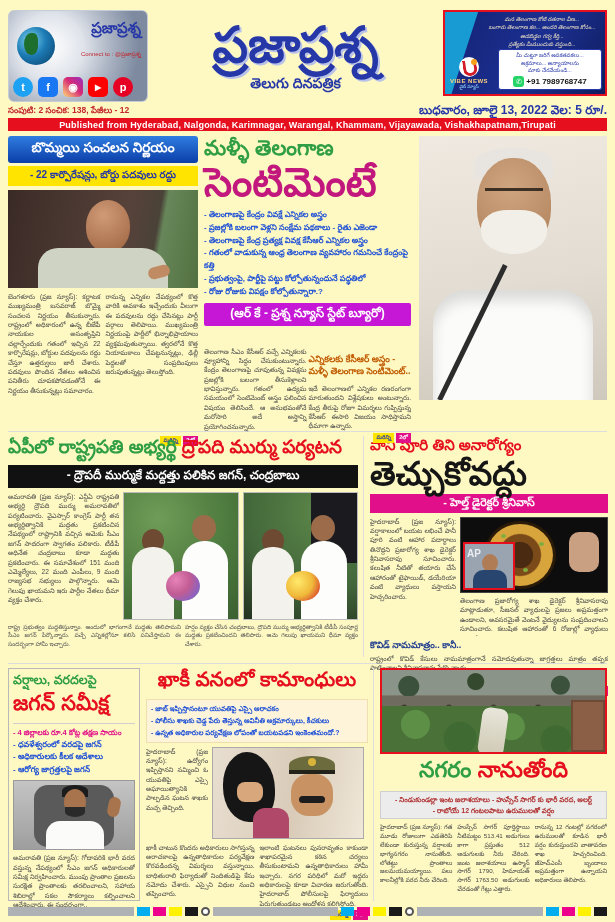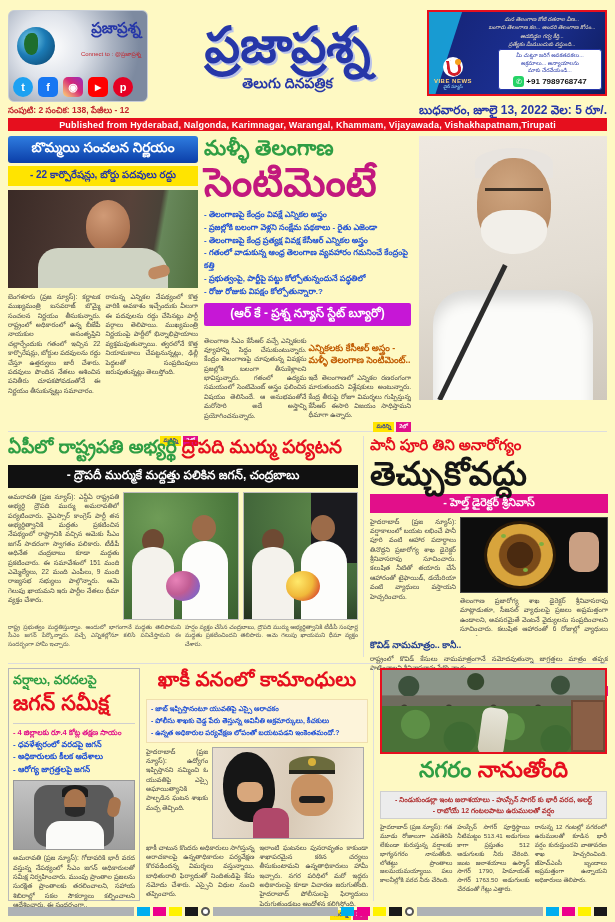--- a/index.html
+++ b/index.html
@@ -23,21 +23,21 @@
   .soc.tw { background:#1da1f2; border-radius:50%; }
   .soc.fb { background:#1877f2; }
   .soc.ig { background:linear-gradient(45deg,#feda75,#d62976 55%,#962fbf); }
   .soc.yt { background:#ff0000; font-size:8px; }
   .soc.pi { background:#e60023; border-radius:50%; }
 
   .masthead { flex:1; display:flex; flex-direction:column; align-items:center; justify-content:center; overflow:hidden; }
   .masthead-title { font-size:50px; line-height:56px; font-weight:bold; color:#2637a8; text-shadow:2px 2px 0 #b9c2e8; white-space:nowrap; }
   .masthead-sub { font-size:14px; font-weight:bold; color:#2637a8; margin-top:2px; }
 
-  .ad-box { position:relative; width:180px; height:86px; border:2px solid #e60f1e; background:
+  .ad-box { position:relative; width:164px; height:86px; border:2px solid #e60f1e; background:
     linear-gradient(120deg,#152374 0%, #1b2f91 55%, #0f1d5e 100%); overflow:hidden; }
   .ad-slash { position:absolute; left:-18px; top:-10px; width:34px; height:120px; background:#19b9e8; transform:rotate(18deg); opacity:.8; }
   .ad-tags { position:absolute; right:4px; top:3px; width:118px; text-align:center; color:#f3e6c8; font-size:5.5px; font-style:italic; line-height:1.5; }
   .ad-white { position:absolute; right:3px; bottom:4px; width:104px; background:#ffffff; border:1px solid #2637a8; border-radius:3px; padding:2px 3px; }
   .ad-white .l { font-size:5.5px; color:#2637a8; text-align:center; line-height:1.4; }
   .ad-phone-row { display:flex; align-items:center; justify-content:center; gap:2px; margin-top:1px; }
   .wa { width:11px; height:11px; background:#25d366; border-radius:3px; color:#fff; font-size:7px; display:flex; align-items:center; justify-content:center; }
   .ad-phone { font-size:8px; font-weight:bold; color:#111; }
   .vibe { position:absolute; left:3px; bottom:4px; width:42px; text-align:center; }
   .vibe-v { width:20px; height:20px; margin:0 auto; border-radius:50%; background:#ffffff; position:relative; }
@@ -83,21 +83,21 @@
   .kcr-glass { position:absolute; left:66px; top:52px; width:58px; height:12px; background:
      linear-gradient(#00000000 40%, #00000000),#0000; border-top:3px solid #3d3126; }
   .kcr-shirt { position:absolute; left:14px; bottom:-10px; width:160px; height:120px; border-radius:34px 34px 0 0; background:#fbfbf9; box-shadow:inset 0 10px 14px #00000022; }
   .kcr-mic { position:absolute; left:18px; bottom:0; width:5px; height:150px; background:#2c2c2c; transform:rotate(26deg); transform-origin:bottom; }
   .kcr-content { width:calc(100% - 196px); }
   .kcr-kicker { color:#2f9e44; font-size:21px; font-weight:bold; line-height:1.1; }
   .kcr-headline { color:#c2187e; font-size:40px; font-weight:bold; line-height:1.05; margin-top:2px; white-space:nowrap; }
   .kcr-bullets { margin-top:6px; }
   .kcr-bullets div { color:#1d4fd7; font-size:8px; font-weight:bold; line-height:1.6; }
   .bureau { background:#c617d6; color:#fff; font-size:12px; font-weight:bold; text-align:center; padding:3px 2px; margin-top:4px; border-radius:2px; }
-  .kcr-body { display:flex; gap:2px; margin-top:10px; height:112px; overflow:hidden; }
+  .kcr-body { display:flex; gap:2px; margin-top:21px; height:112px; overflow:hidden; }
   .kcr-body .col { flex:1; }
   .pull-quote { color:#c05a00; font-size:9px; font-weight:bold; line-height:1.4; margin:6px 0; }
 
   
   .row2 { display:flex; gap:6px; margin-top:7px; height:226px; border-top:1px solid #ddd; padding-top:4px; }
   .art-murmu { width:356px; border-right:1px solid #ddd; padding-right:5px; }
   .murmu-headline { font-size:18.5px; font-weight:bold; white-space:nowrap; }
   .murmu-headline .g { color:#2f9e44; } .murmu-headline .r { color:#e60f1e; }
   .murmu-sub { background:#111111; color:#fff; font-size:12px; font-weight:bold; text-align:center; padding:3px 2px; margin-top:3px; }
   .murmu-main { display:flex; gap:4px; margin-top:4px; }
@@ -342,20 +342,25 @@
       <div class="health-sub">- హెల్త్ డైరెక్టర్ శ్రీనివాస్</div>
       <div class="health-main">
         <div class="health-left body-txt">హైదరాబాద్ (ప్రజ న్యూస్): వర్షాకాలంలో బయట లభించే పానీ పూరి వంటి ఆహార పదార్థాలు తినొద్దని ప్రజారోగ్య శాఖ డైరెక్టర్ శ్రీనివాసరావు సూచించారు. కలుషిత నీటితో తయారు చేసే ఆహారంతో టైఫాయిడ్, డయేరియా వంటి వ్యాధులు వస్తాయని హెచ్చరించారు.</div>
         <div>
           <div class="ph-pani">
             <div class="pani-ring"></div>
             <div class="pani-fleck" style="left:40px; top:16px;"></div>
             <div class="pani-fleck" style="left:62px; top:50px;"></div>
             <div class="pani-fleck" style="left:78px; top:24px;"></div>
             <div class="pani-hand"></div>
+            <div class="pani-inset">
+              <div class="ap">AP</div>
+              <div class="ph-head"></div>
+              <div class="ph-body"></div>
+            </div>
           </div>
           <div class="health-cap" style="width:148px;">తెలంగాణ ప్రజారోగ్య శాఖ డైరెక్టర్ శ్రీనివాసరావు మాట్లాడుతూ, సీజనల్ వ్యాధులపై ప్రజలు అప్రమత్తంగా ఉండాలని, అవసరమైతే వెంటనే వైద్యులను సంప్రదించాలని సూచించారు. కలుషిత ఆహారంతో 6 రోజుల్లో వ్యాధులు ముదిరే ప్రమాదం ఉందన్నారు.</div>
         </div>
       </div>
       <div class="health-sub2">కొవిడ్ నామమాత్రం.. కానీ..</div>
       <div class="health-bottom body-txt">రాష్ట్రంలో కొవిడ్ కేసులు నామమాత్రంగానే నమోదవుతున్నా జాగ్రత్తలు మాత్రం తప్పక పాటించాలని శ్రీనివాసరావు పేర్కొన్నారు.</div>
       <div class="chips">
         <span class="chip-y">మరిన్ని</span>
         <span class="chip-m">2లో</span>
       </div>

